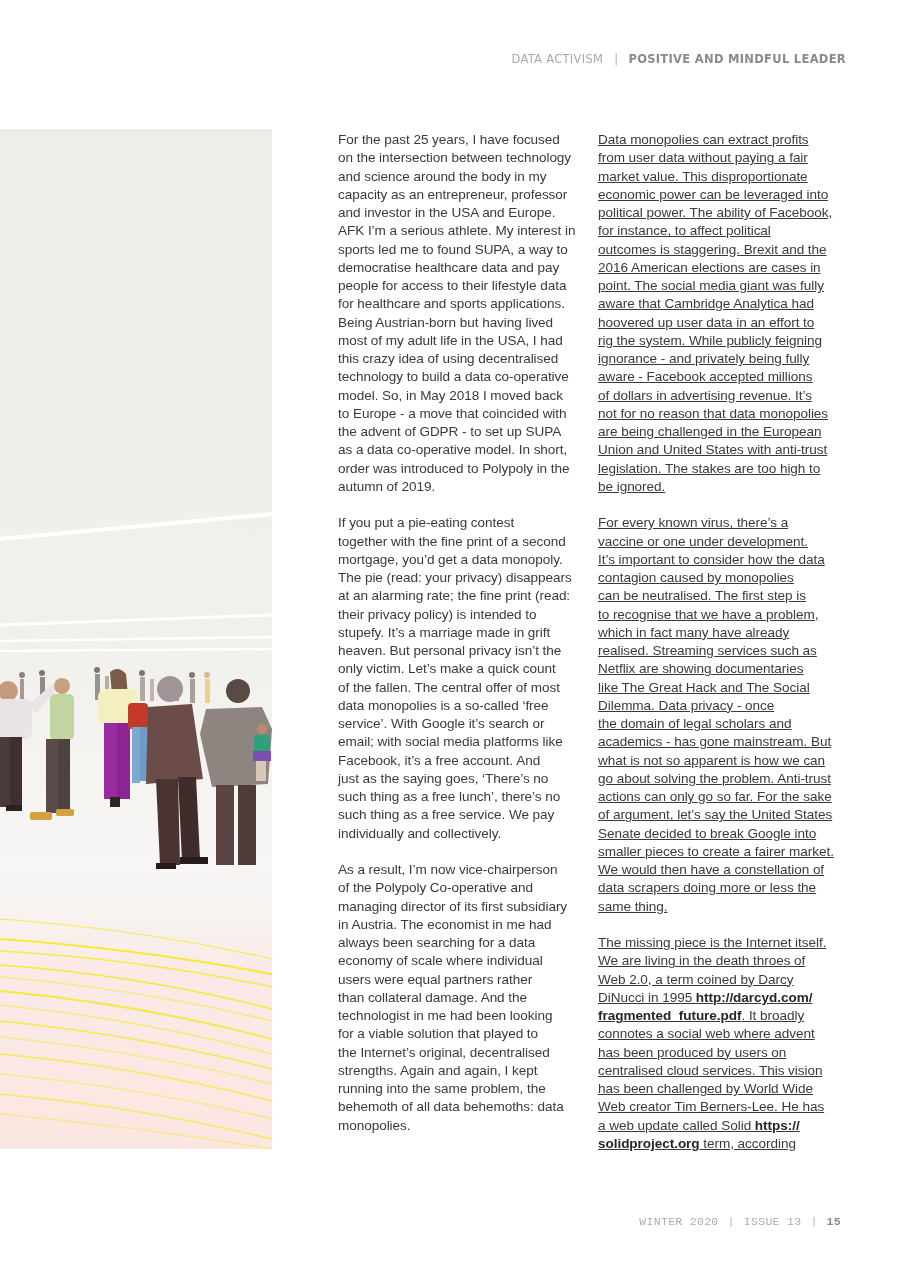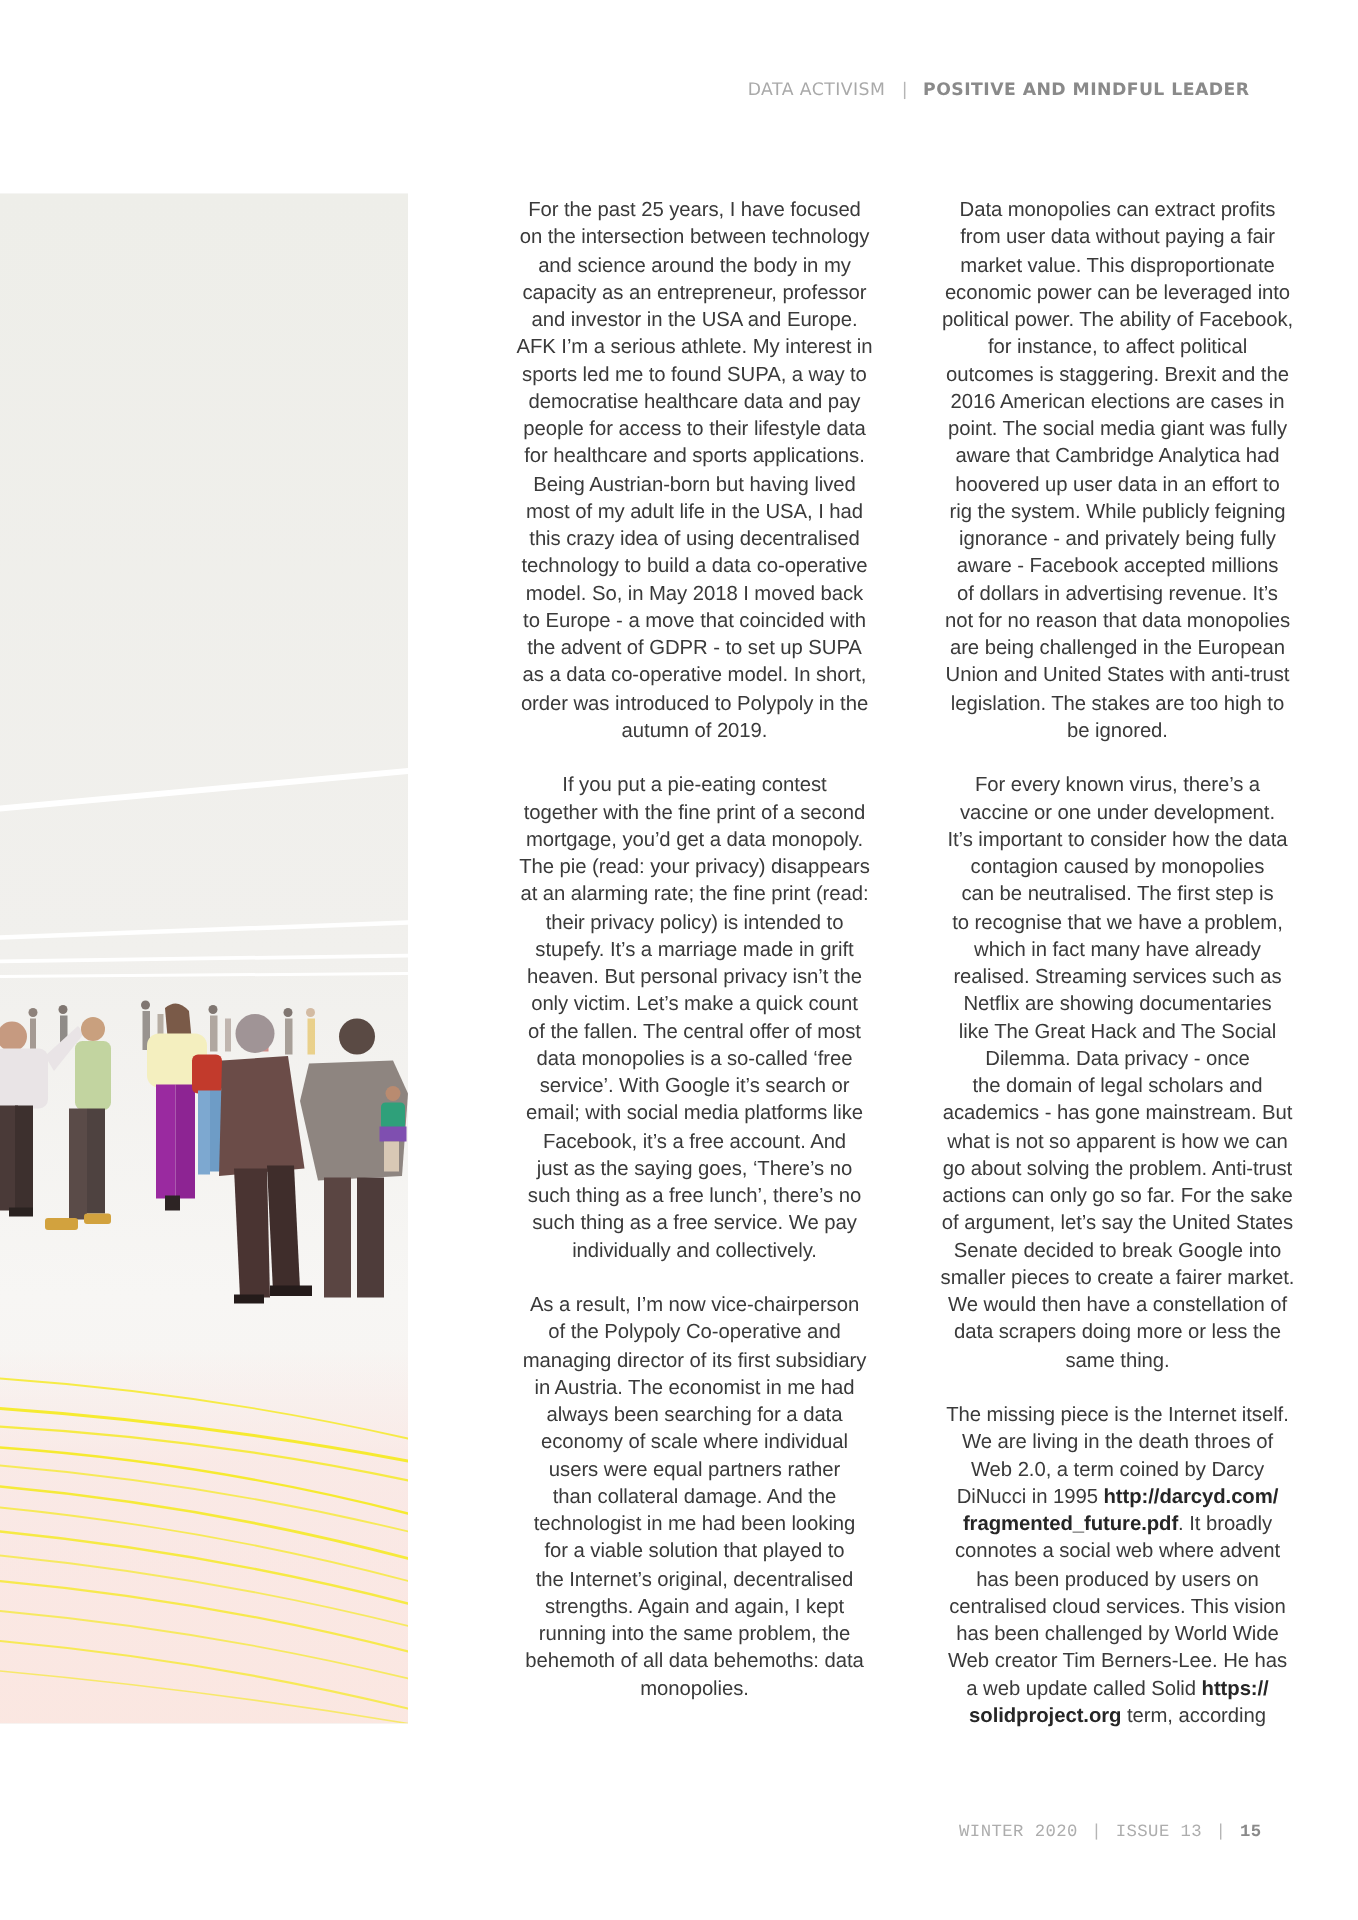--- a/index.html
+++ b/index.html
@@ -7,21 +7,21 @@
     width: 905px;
     height: 1280px;
     background: #ffffff;
     position: relative;
     overflow: hidden;
     font-family: "Liberation Sans", sans-serif;
   }
   .header {
     position: absolute;
     top: 52px;
-    right: 72px;
+    right: 59px;
     font-family: "DejaVu Sans", sans-serif;
     font-size: 11.5px;
     letter-spacing: 0.3px;
     color: #a9a9a9;
     white-space: nowrap;
   }
   .header .sep { margin: 0 10px 0 11px; color: #b5b5b5; }
   .header .bold { font-weight: bold; color: #8a8a8a; }
 
   .photo {
@@ -38,22 +38,22 @@
   .col {
     position: absolute;
     top: 131px;
     width: 250px;
     font-size: 13.55px;
     line-height: 18.25px;
     color: #3a3a3a;
     letter-spacing: -0.05px;
   }
   .col-left { left: 338px; }
-  .col-right { left: 620px; }
-  .col p { margin: 0 0 18.25px 0; white-space: pre-line; text-align: center; }
+  .col-right { left: 598px; text-decoration: underline; }
+  .col p { margin: 0 0 18.25px 0; white-space: pre-line; }
   .col b { font-weight: bold; color: #262626; }
 
   .footer {
     position: absolute;
     top: 1215px;
     right: 64px;
     font-family: Liberation Mono, monospace;
     font-size: 11.5px;
     letter-spacing: 0.3px;
     color: #adadad;

